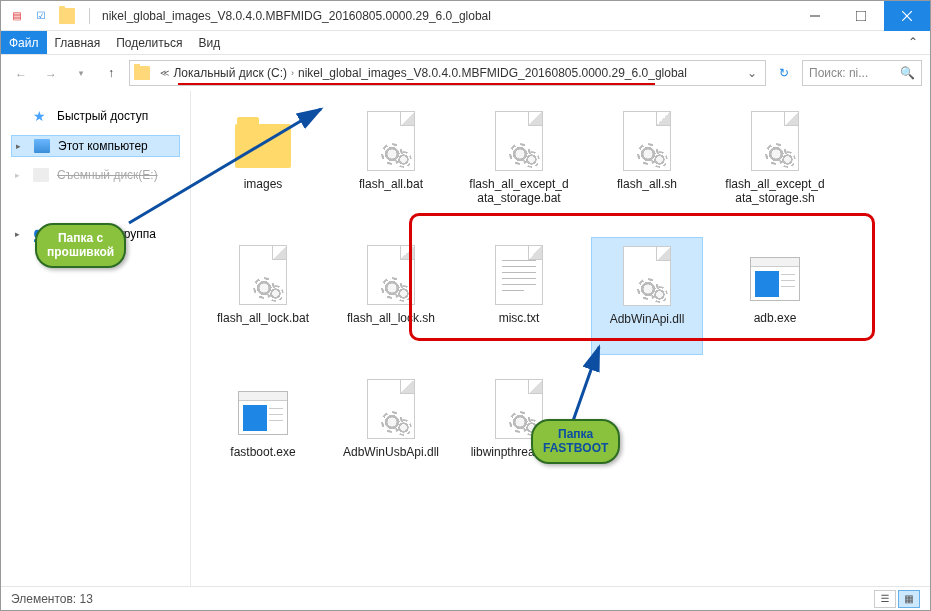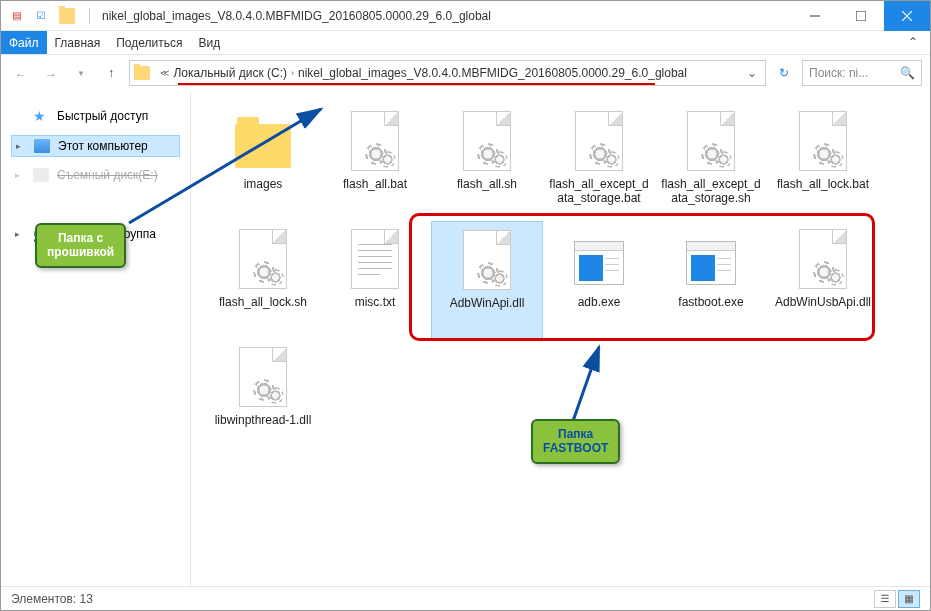--- a/index.html
+++ b/index.html
@@ -35,40 +35,40 @@
 .main{display:flex;height:calc(100% - 30px - 24px - 36px - 24px)}
 .sidebar{width:190px;border-right:1px solid #e8e8e8;padding:14px 10px;position:relative}
 .sb-item{display:flex;align-items:center;padding:3px 4px;margin-bottom:2px;gap:8px}
 .sb-item.selected{background:#cce8ff;border:1px solid #99d1ff}
 .sb-star{width:16px;height:16px;color:#4aa3ff;font-size:14px}
 .sb-pc{width:16px;height:14px;background:linear-gradient(#6bb6ff,#3a8fd8);border-radius:1px;position:relative}
 .sb-group{width:16px;height:16px;color:#5aa9e6;font-size:14px}
 .sb-disk{width:16px;height:14px;background:#ccc;border-radius:1px}
 .sb-chev{color:#666;font-size:9px;width:10px}
 .content{flex:1;padding:12px 16px;position:relative;overflow:hidden}
-.file-grid{display:flex;flex-wrap:wrap;gap:0}
+.file-grid{display:flex;flex-wrap:wrap;gap:16px}
 .file-item{width:112px;height:118px;display:flex;flex-direction:column;align-items:center;padding-top:6px;text-align:center}
 .file-item.selected{background:#cce8ff;border:1px solid #99d1ff}
 .file-icon{width:64px;height:64px;margin-bottom:4px;display:flex;align-items:center;justify-content:center;position:relative}
 .file-label{font-size:12px;color:#222;line-height:1.2;word-break:break-word;padding:0 4px}
 .ico-folder{width:56px;height:44px;background:#ffd969;border-radius:2px;position:relative;margin-top:10px}
 .ico-folder::before{content:'';position:absolute;top:-7px;left:2px;width:22px;height:9px;background:#ffd969;border-radius:2px 2px 0 0}
 .ico-page{width:48px;height:60px;background:#fff;border:1px solid #ccc;position:relative}
 .ico-page .corner{position:absolute;top:0;right:0;width:14px;height:14px;background:linear-gradient(135deg,#fff 50%,#ddd 50%);border-left:1px solid #ccc;border-bottom:1px solid #ccc}
 .ico-gears{position:absolute;right:4px;bottom:4px;display:flex}
 .gear{width:18px;height:18px;border-radius:50%;background:radial-gradient(circle,#f5f5f5 35%,#bbb 36%,#bbb 55%,transparent 56%);position:relative}
 .gear::before{content:'';position:absolute;inset:-2px;background:conic-gradient(#bbb 0 30deg,transparent 30deg 60deg,#bbb 60deg 90deg,transparent 90deg 120deg,#bbb 120deg 150deg,transparent 150deg 180deg,#bbb 180deg 210deg,transparent 210deg 240deg,#bbb 240deg 270deg,transparent 270deg 300deg,#bbb 300deg 330deg,transparent 330deg);-webkit-mask:radial-gradient(circle,transparent 55%,#000 56%);mask:radial-gradient(circle,transparent 55%,#000 56%);border-radius:50%}
 .gear.small{width:13px;height:13px;margin-left:-4px;margin-top:8px}
 .ico-txt .line{position:absolute;left:6px;right:6px;height:1px;background:#bbb}
 .ico-app{width:50px;height:44px;background:#fff;border:1px solid #bbb;position:relative;margin-top:8px}
 .ico-app .topbar{height:9px;background:#f2f2f2;border-bottom:1px solid #ccc}
 .ico-app .bluebox{position:absolute;top:13px;left:4px;width:24px;height:26px;background:#1e87e5}
 .ico-app .sideline{position:absolute;right:4px;height:1px;background:#ccc;width:14px}
 .annotation{position:absolute;z-index:50}
-.callout{background:#8ac23e;border:2px solid #2d6d23;border-radius:6px;padding:6px 10px;color:#fff;font-weight:bold;text-align:center;box-shadow:2px 2px 4px rgba(0,0,0,.3);font-size:14px;line-height:1.2}
+.callout{background:#8ac23e;border:2px solid #2d6d23;border-radius:18px;padding:6px 10px;color:#fff;font-weight:bold;text-align:center;box-shadow:2px 2px 4px rgba(0,0,0,.3);font-size:14px;line-height:1.2}
 .callout.blue-txt{color:#0b4ea2}
 .arrow-svg{position:absolute;z-index:45;overflow:visible}
 .red-frame{position:absolute;border:3px solid #d80000;border-radius:10px;z-index:40}
 .statusbar{position:absolute;bottom:0;left:0;right:0;height:24px;border-top:1px solid #e5e5e5;display:flex;align-items:center;padding:0 10px;font-size:11px;color:#555}
 .view-toggle{margin-left:auto;display:flex;gap:2px}
 .vt-btn{width:22px;height:18px;border:1px solid #ccc;display:flex;align-items:center;justify-content:center;font-size:10px}
 .vt-btn.active{background:#cce8ff;border-color:#66afe9}
 </style>
 </head>
 <body>
@@ -183,34 +183,34 @@
       <div class="file-item">
         <div class="file-icon">
             <div class="ico-page">
               <div class="corner"></div>
               <div class="ico-gears">
                 <div class="gear"></div>
                 <div class="gear small"></div>
               </div>
             </div>
           </div>
+        <div class="file-label">flash_all_except_data_storage.bat</div>
+      </div>
+
+      <div class="file-item">
+        <div class="file-icon">
+            <div class="ico-page">
+              <div class="corner"></div>
+              <div class="ico-gears">
+                <div class="gear"></div>
+                <div class="gear small"></div>
+              </div>
+            </div>
+          </div>
         <div class="file-label">flash_all.sh</div>
-      </div>
-
-      <div class="file-item">
-        <div class="file-icon">
-            <div class="ico-page">
-              <div class="corner"></div>
-              <div class="ico-gears">
-                <div class="gear"></div>
-                <div class="gear small"></div>
-              </div>
-            </div>
-          </div>
-        <div class="file-label">flash_all_except_data_storage.bat</div>
       </div>
 
       <div class="file-item">
         <div class="file-icon">
             <div class="ico-page">
               <div class="corner"></div>
               <div class="ico-gears">
                 <div class="gear"></div>
                 <div class="gear small"></div>
               </div>

